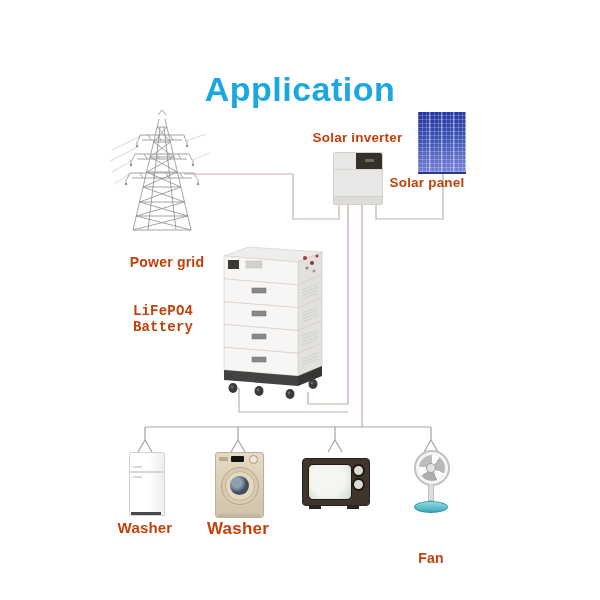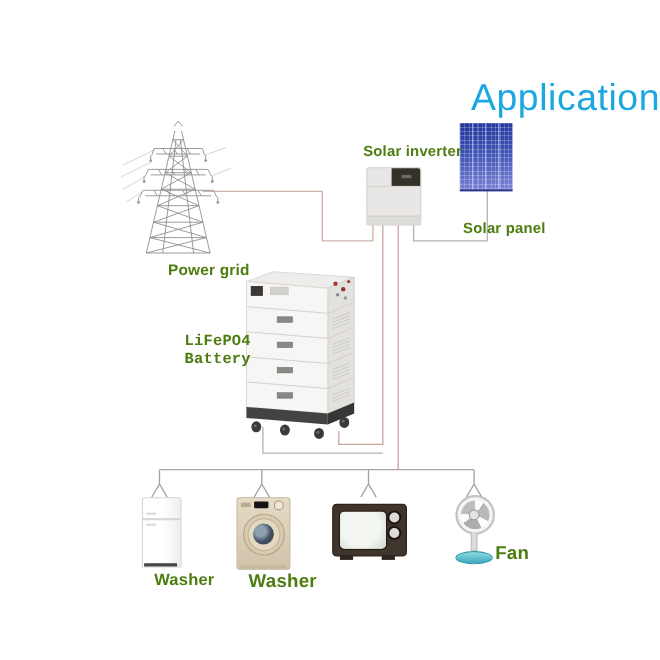--- a/index.html
+++ b/index.html
@@ -1,20 +1,20 @@
 <!DOCTYPE html>
 <html><head>
 <meta charset="utf-8">
 <style>
   html,body{margin:0;padding:0;background:#ffffff;}
   .stage{position:relative;width:600px;height:600px;background:#ffffff;overflow:hidden;
          font-family:"Liberation Sans","DejaVu Sans",sans-serif;}
-  .title{position:absolute;left:0;top:70px;width:600px;text-align:right;
-         font-size:34px;font-weight:normal;letter-spacing:.5px;color:#1ba8e1;}
-  .lbl{position:absolute;color:#4d7c0f;font-size:14px;font-weight:bold;text-align:right;
+  .title{position:absolute;left:0;top:70px;width:600px;text-align:center;
+         font-size:34px;font-weight:bold;letter-spacing:.5px;color:#1ba8e1;}
+  .lbl{position:absolute;color:#c2410c;font-size:14px;font-weight:bold;text-align:center;
        letter-spacing:.2px;}
   .lbl.small{font-size:13.5px;}
   #wires{position:absolute;left:0;top:0;}
   
   .inverter{position:absolute;left:333px;top:152px;width:48px;height:51px;
             background:#e9e7e5;border:1px solid #d2d0cd;border-radius:2px;}
   .inverter .screen{position:absolute;right:0;top:0;width:26px;height:16px;
             background:#343129;border-radius:0 2px 0 0;}
   .inverter .screen .dash{position:absolute;left:9px;top:6px;width:9px;height:3px;background:#6e6a64;}
   .inverter .seam1{position:absolute;left:0;top:16px;width:100%;height:1px;background:#d8d6d3;}
@@ -206,20 +206,20 @@
   <div class="fan">
     <div class="cage">
       <div class="blades"></div>
     </div>
     <div class="hub"></div>
     <div class="neck"></div>
     <div class="base"></div>
   </div>
 
   <div class="lbl small" style="left:295px;top:130px;width:125px;">Solar inverter</div>
-  <div class="lbl small" style="left:386px;top:175px;width:110px;margin-top:25px;">Solar panel</div>
-  <div class="lbl" style="left:107px;top:237px;width:120px;">Power grid</div>
+  <div class="lbl small" style="left:372px;top:175px;width:110px;">Solar panel</div>
+  <div class="lbl" style="left:107px;top:254px;width:120px;">Power grid</div>
   <div class="lbl" style="left:98px;top:303px;width:130px;word-spacing:4px;font-family:Liberation Mono, monospace;">LiFePO4 Battery</div>
   <div class="lbl" style="left:95px;top:519px;width:100px;font-size:15px;">Washer</div>
   <div class="lbl" style="left:188px;top:519px;width:100px;font-size:17px;">Washer</div>
-  <div class="lbl" style="left:381px;top:493px;width:100px;font-size:17px;">Fan</div>
+  <div class="lbl" style="left:381px;top:550px;width:100px;font-size:14px;">Fan</div>
 
 </div>
 
 </body></html>

